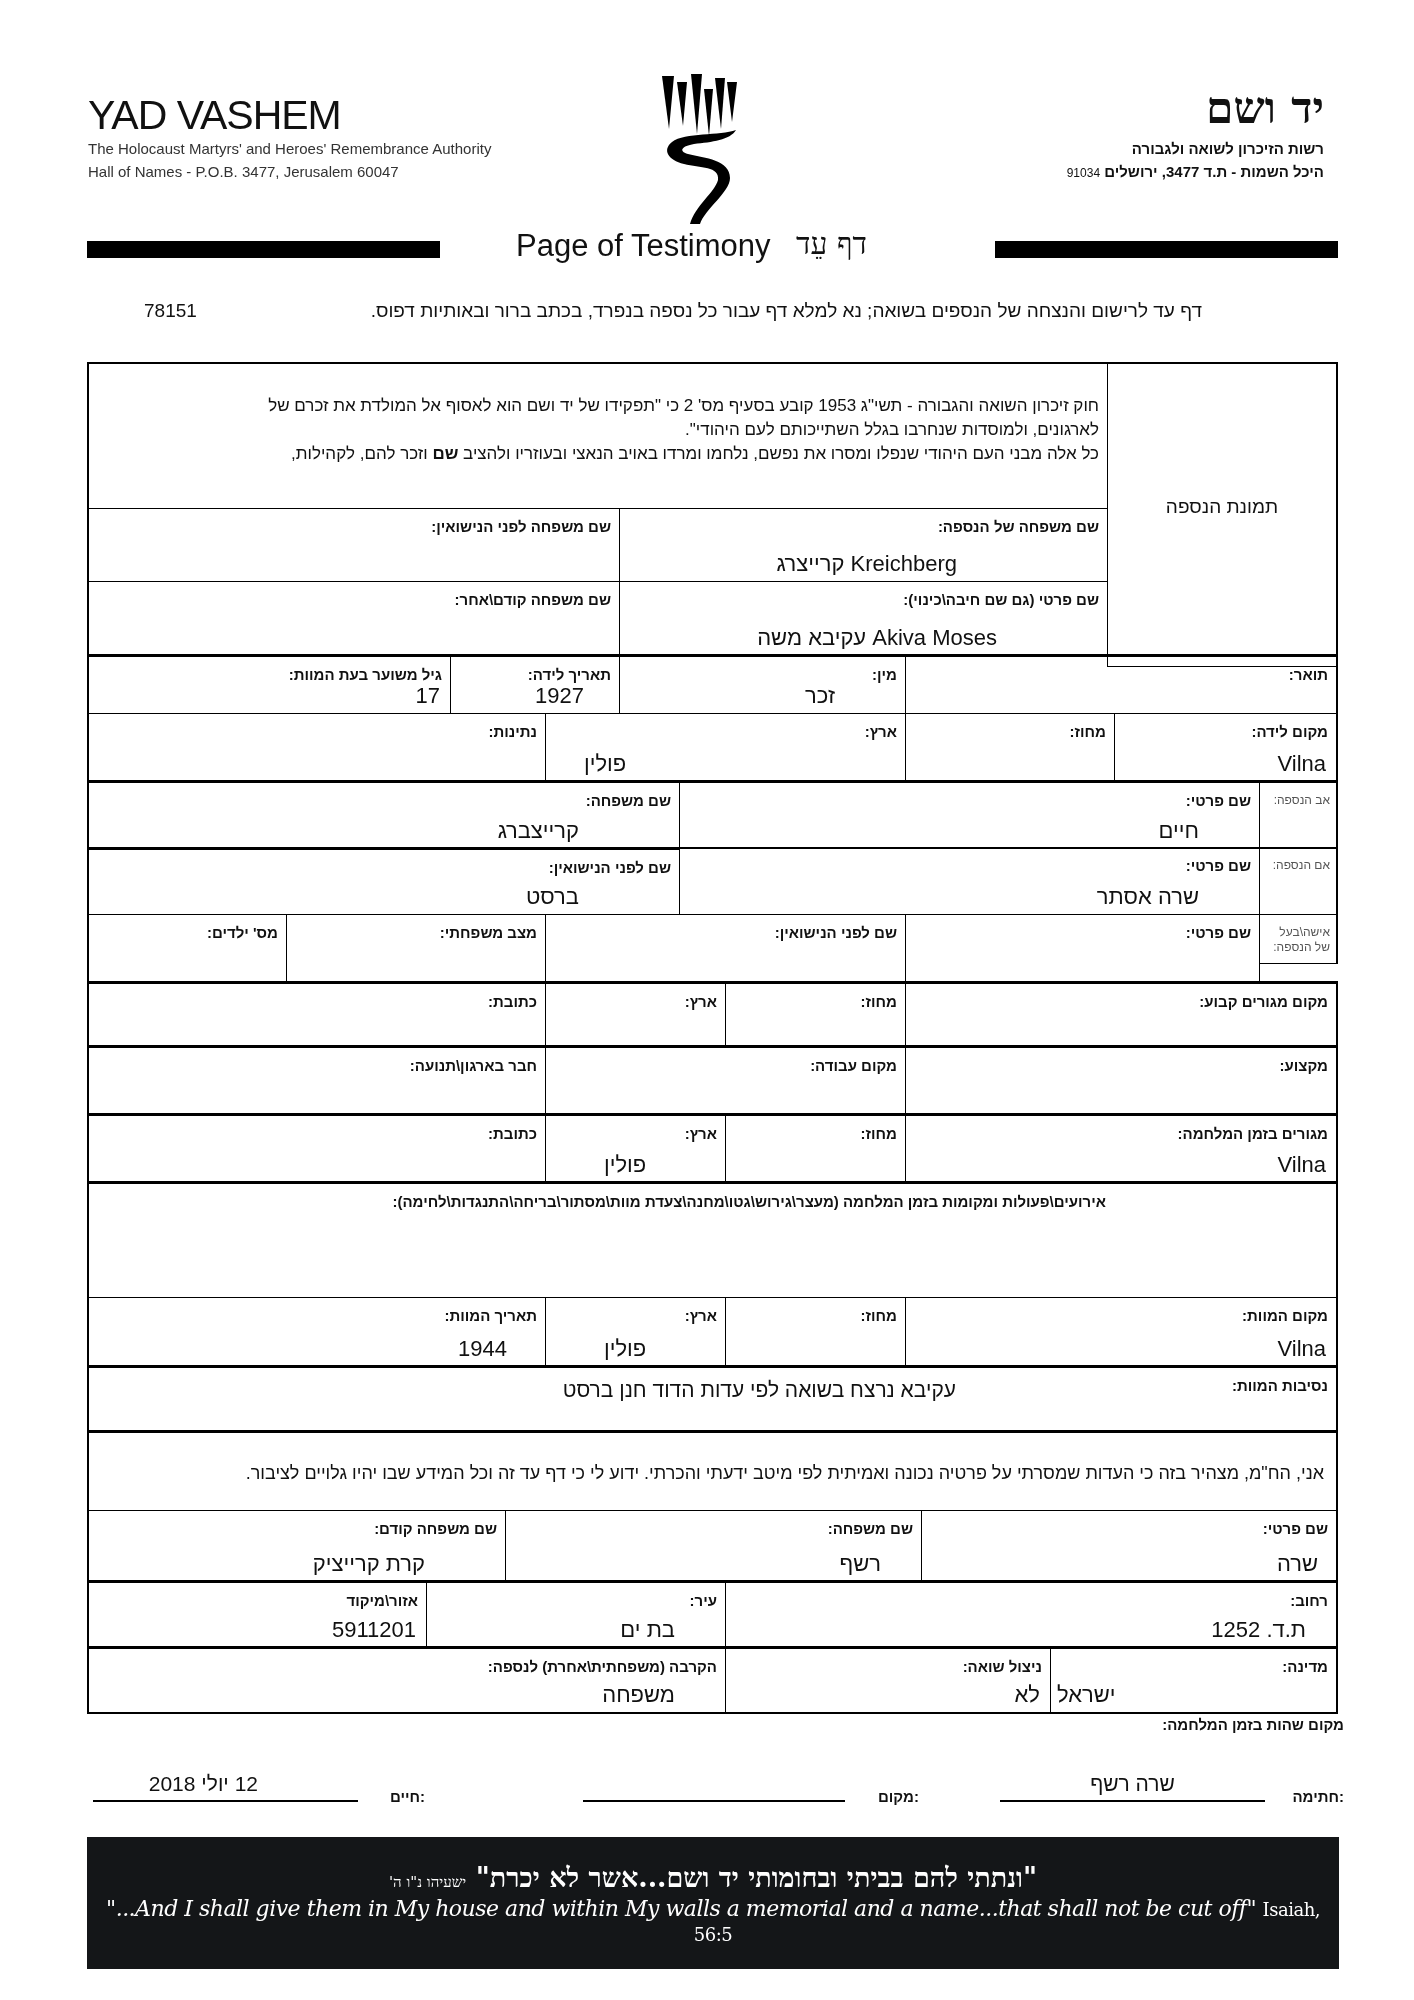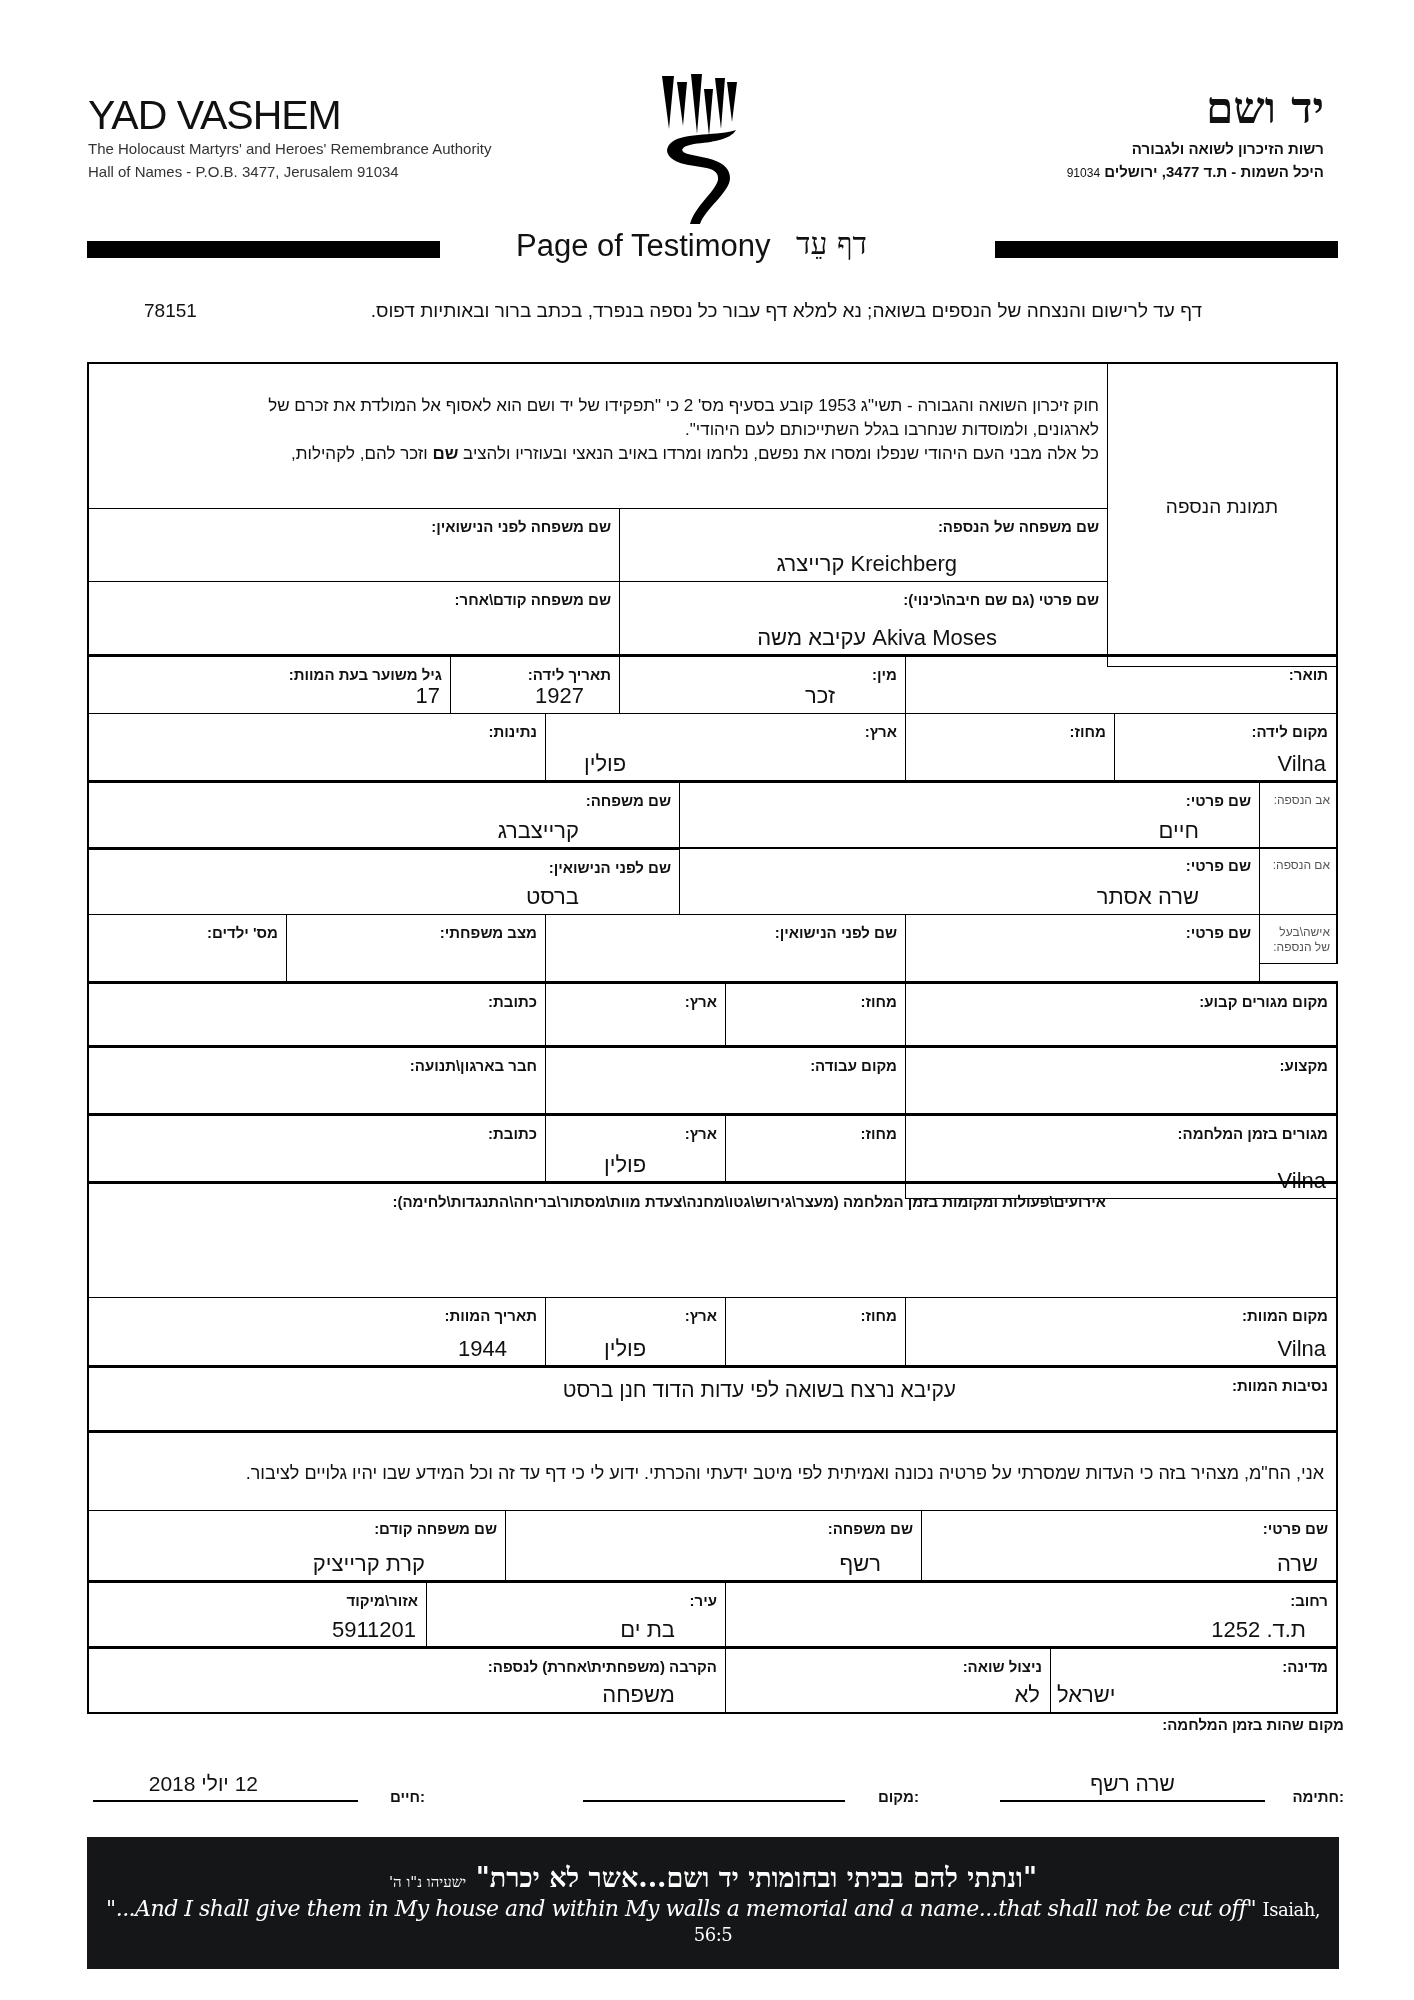--- a/index.html
+++ b/index.html
@@ -29,21 +29,21 @@
   .footer .he { margin-top:25px; font-family:"DejaVu Serif", serif; font-size:27px; direction:rtl; font-weight:bold; }
   .footer .he small { font-size:15px; font-weight:normal; }
   .footer .en { margin-top:2px; font-family:"DejaVu Serif", serif; font-style:italic; font-size:22px; letter-spacing:-0.5px; }
   .footer .en small { font-size:18px; font-style:normal; }
 </style>
 </head>
 <body>
 
 <div class="abs logo-en-title">YAD VASHEM</div>
 <div class="abs logo-en-sub" style="top:140px">The Holocaust Martyrs' and Heroes' Remembrance Authority</div>
-<div class="abs logo-en-sub" style="top:163px">Hall of Names - P.O.B. 3477, Jerusalem 91034</div>
+<div class="abs logo-en-sub" style="top:163px">Hall of Names - P.O.B. 3477, Jerusalem 60047</div>
 
 <div class="abs" style="left:660px; top:74px; width:80px; height:150px;">
   <svg width="80" height="150" viewBox="0 0 80 150">
     <polygon points="2,2 14,2 9,55" fill="#000"></polygon>
     <polygon points="17,8 27,8 23,52" fill="#000"></polygon>
     <polygon points="31,0 42,0 37,60" fill="#000"></polygon>
     <polygon points="44,15 53,15 49,62" fill="#000"></polygon>
     <polygon points="55,4 65,4 61,55" fill="#000"></polygon>
     <polygon points="67,8 77,8 72,48" fill="#000"></polygon>
     <path d="M76,56 C60,62 25,58 12,68 C2,76 8,86 24,90 C40,94 60,92 58,106 C55,118 35,132 30,150 L40,150 C45,135 70,118 70,104 C70,86 45,84 28,80 C18,77 22,72 34,70 C52,68 70,66 76,56 Z" fill="#000"></path>
@@ -196,21 +196,21 @@
 </div>
 <div class="cell thick-t" style="left:545px; top:1045px; width:361px; height:70px;">
   <span class="lbl lbl-b">מקום עבודה:</span>
   <span class="val r"></span>
 </div>
 <div class="cell thick-t" style="left:87px; top:1045px; width:459px; height:70px; border-left-width:2px;">
   <span class="lbl lbl-b">חבר בארגון\תנועה:</span>
   <span class="val r"></span>
 </div>
 
-<div class="cell thick-t" style="left:905px; top:1113px; width:433px; height:86px; border-right-width:2px;">
+<div class="cell thick-t" style="left:905px; top:1113px; width:433px; height:70px; border-right-width:2px;">
   <span class="lbl lbl-b">מגורים בזמן המלחמה:</span>
   <span class="val r">Vilna</span>
 </div>
 <div class="cell thick-t" style="left:725px; top:1113px; width:181px; height:70px;">
   <span class="lbl lbl-b">מחוז:</span>
   <span class="val r"></span>
 </div>
 <div class="cell thick-t" style="left:545px; top:1113px; width:181px; height:70px;">
   <span class="lbl lbl-b">ארץ:</span>
   <span class="val" style="left:58px;">פולין</span>

